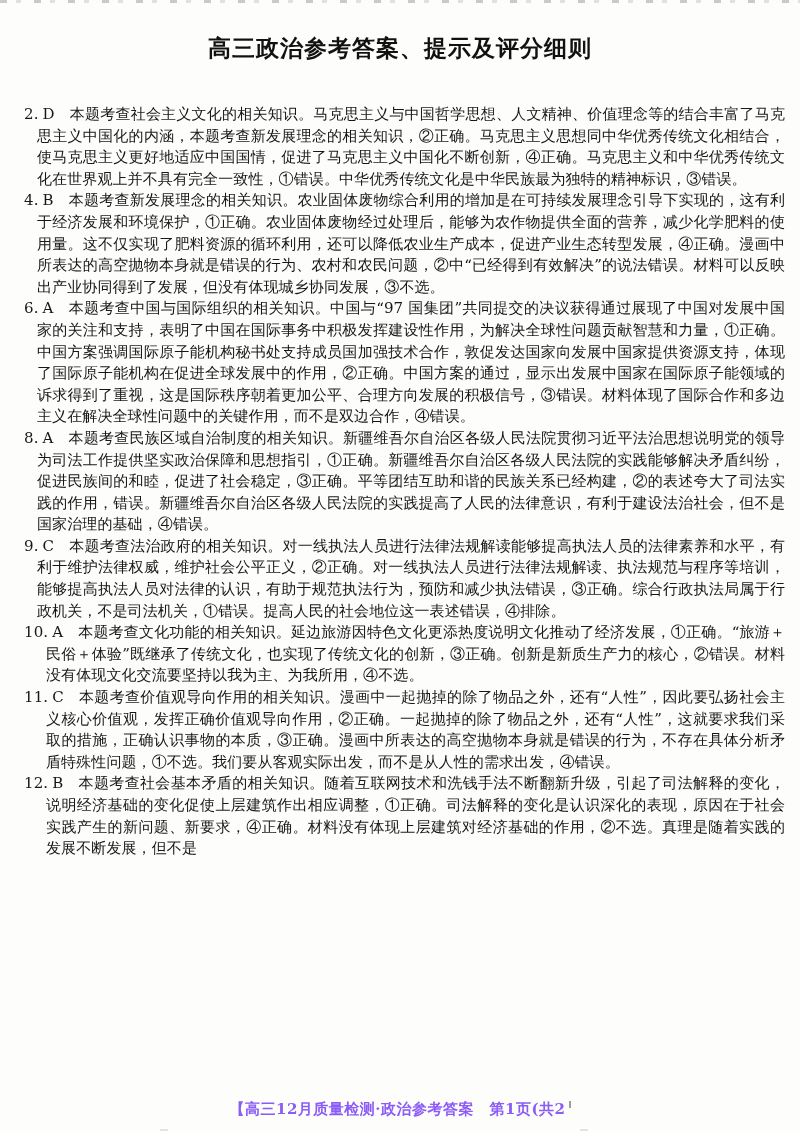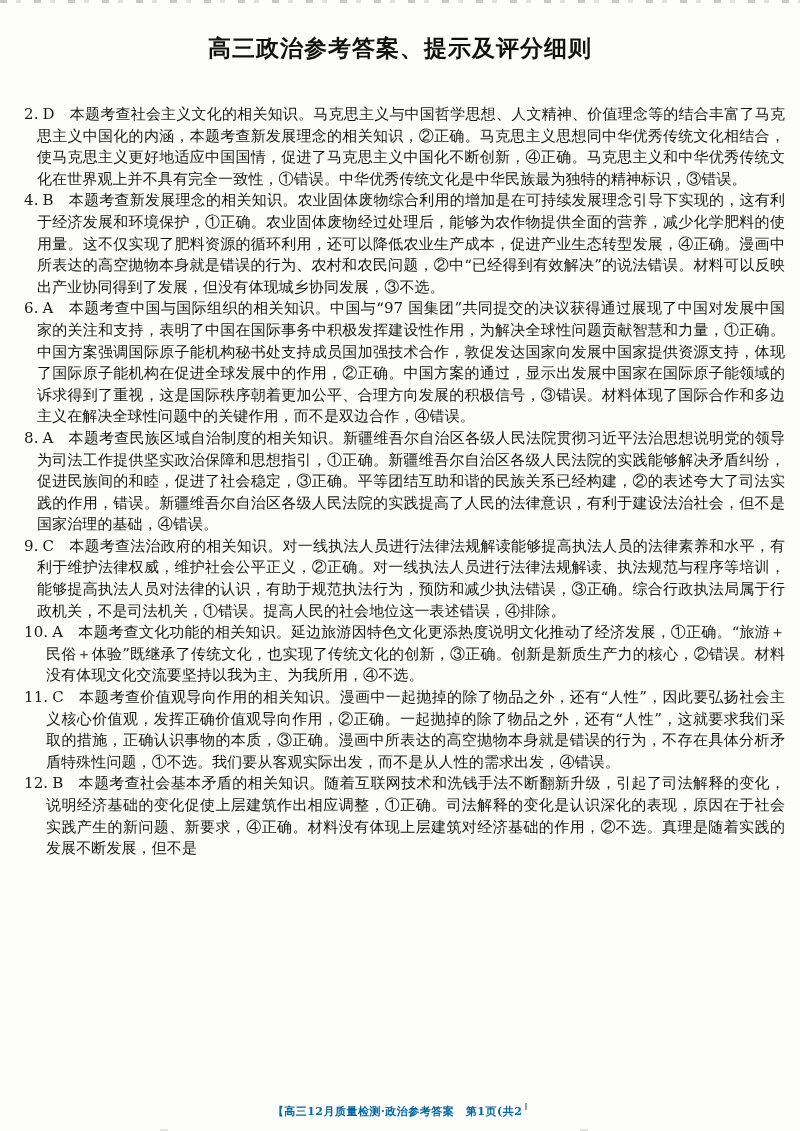--- a/index.html
+++ b/index.html
@@ -63,23 +63,23 @@
     text-indent: -22px;
   }
   .num  { margin-right: 4px; }
   .letter { margin-right: 15px; }
   .footer {
     position: absolute;
     left: 0; right: 0;
     bottom: 12px;
     text-align: center;
     font-weight: 700;
-    font-size: 11px;
+    font-size: 15px;
     letter-spacing: 0.5px;
-    color: #0369a1;
+    color: #8b5cf6;
   }
   .footer-tick {
     display: inline-block;
     width: 2px; height: 7px;
     background: rgba(80,80,80,.55);
     margin-left: 3px;
     vertical-align: super;
   }
 </style>
 </head>

